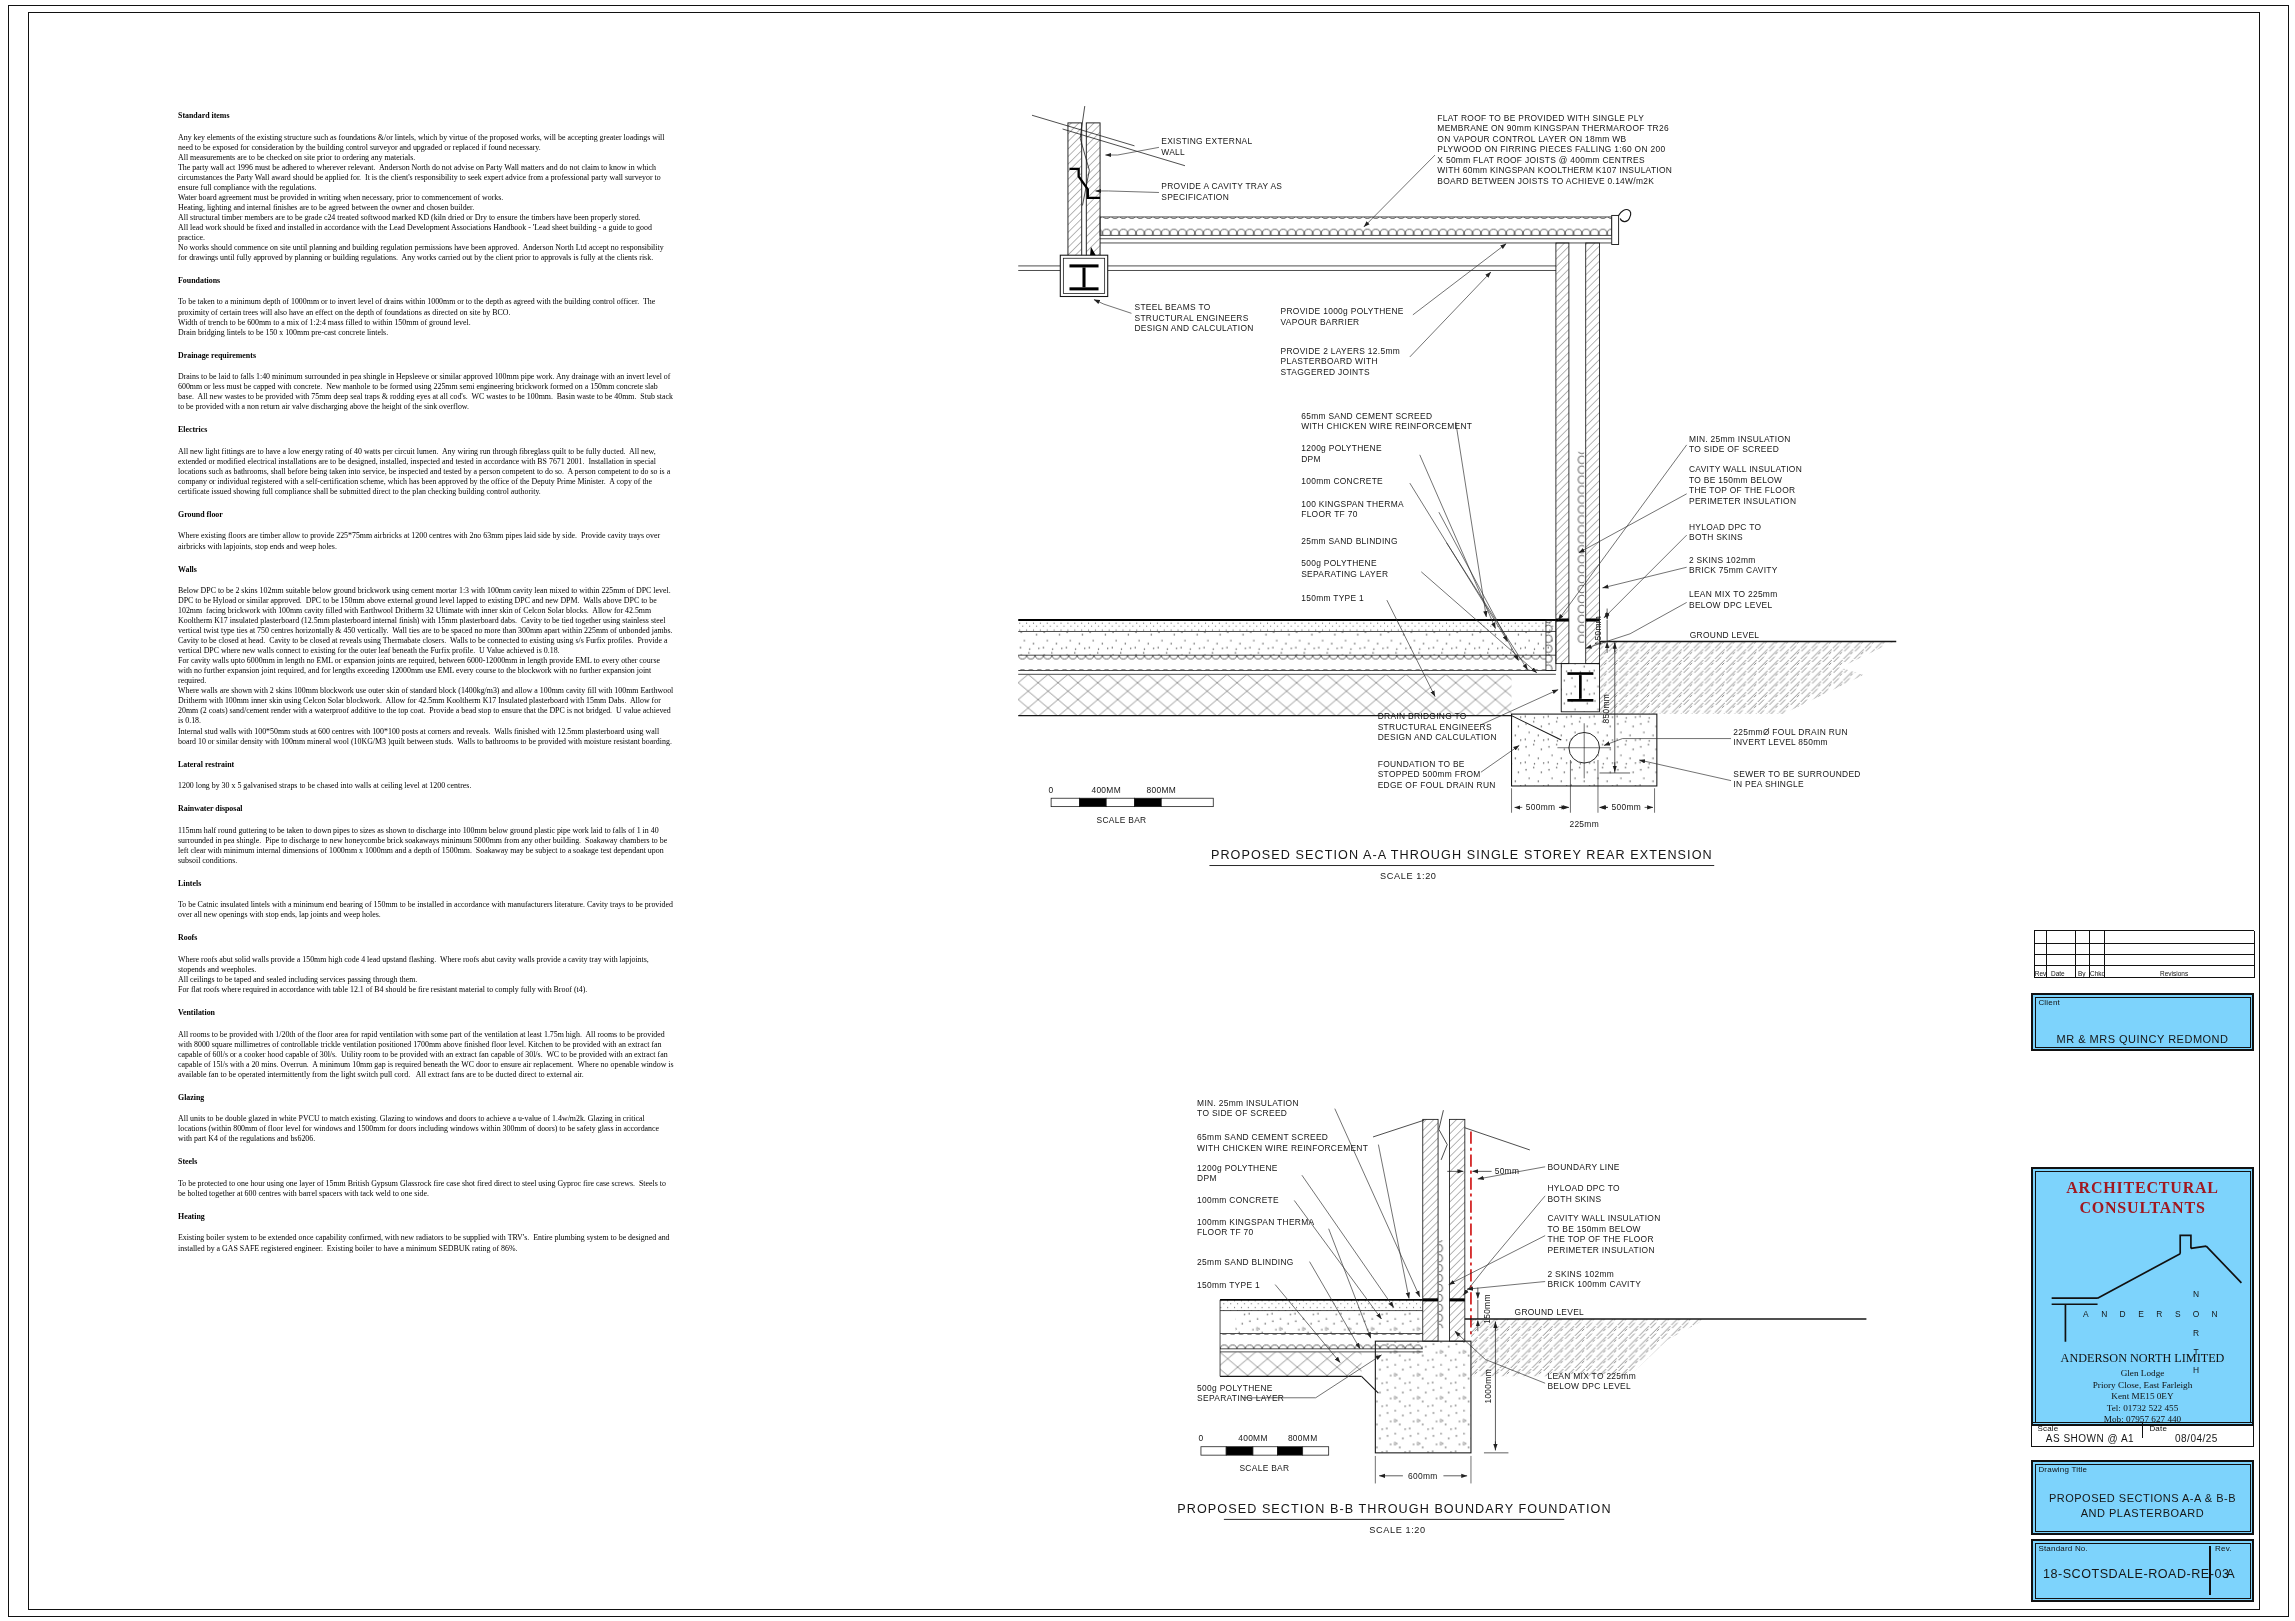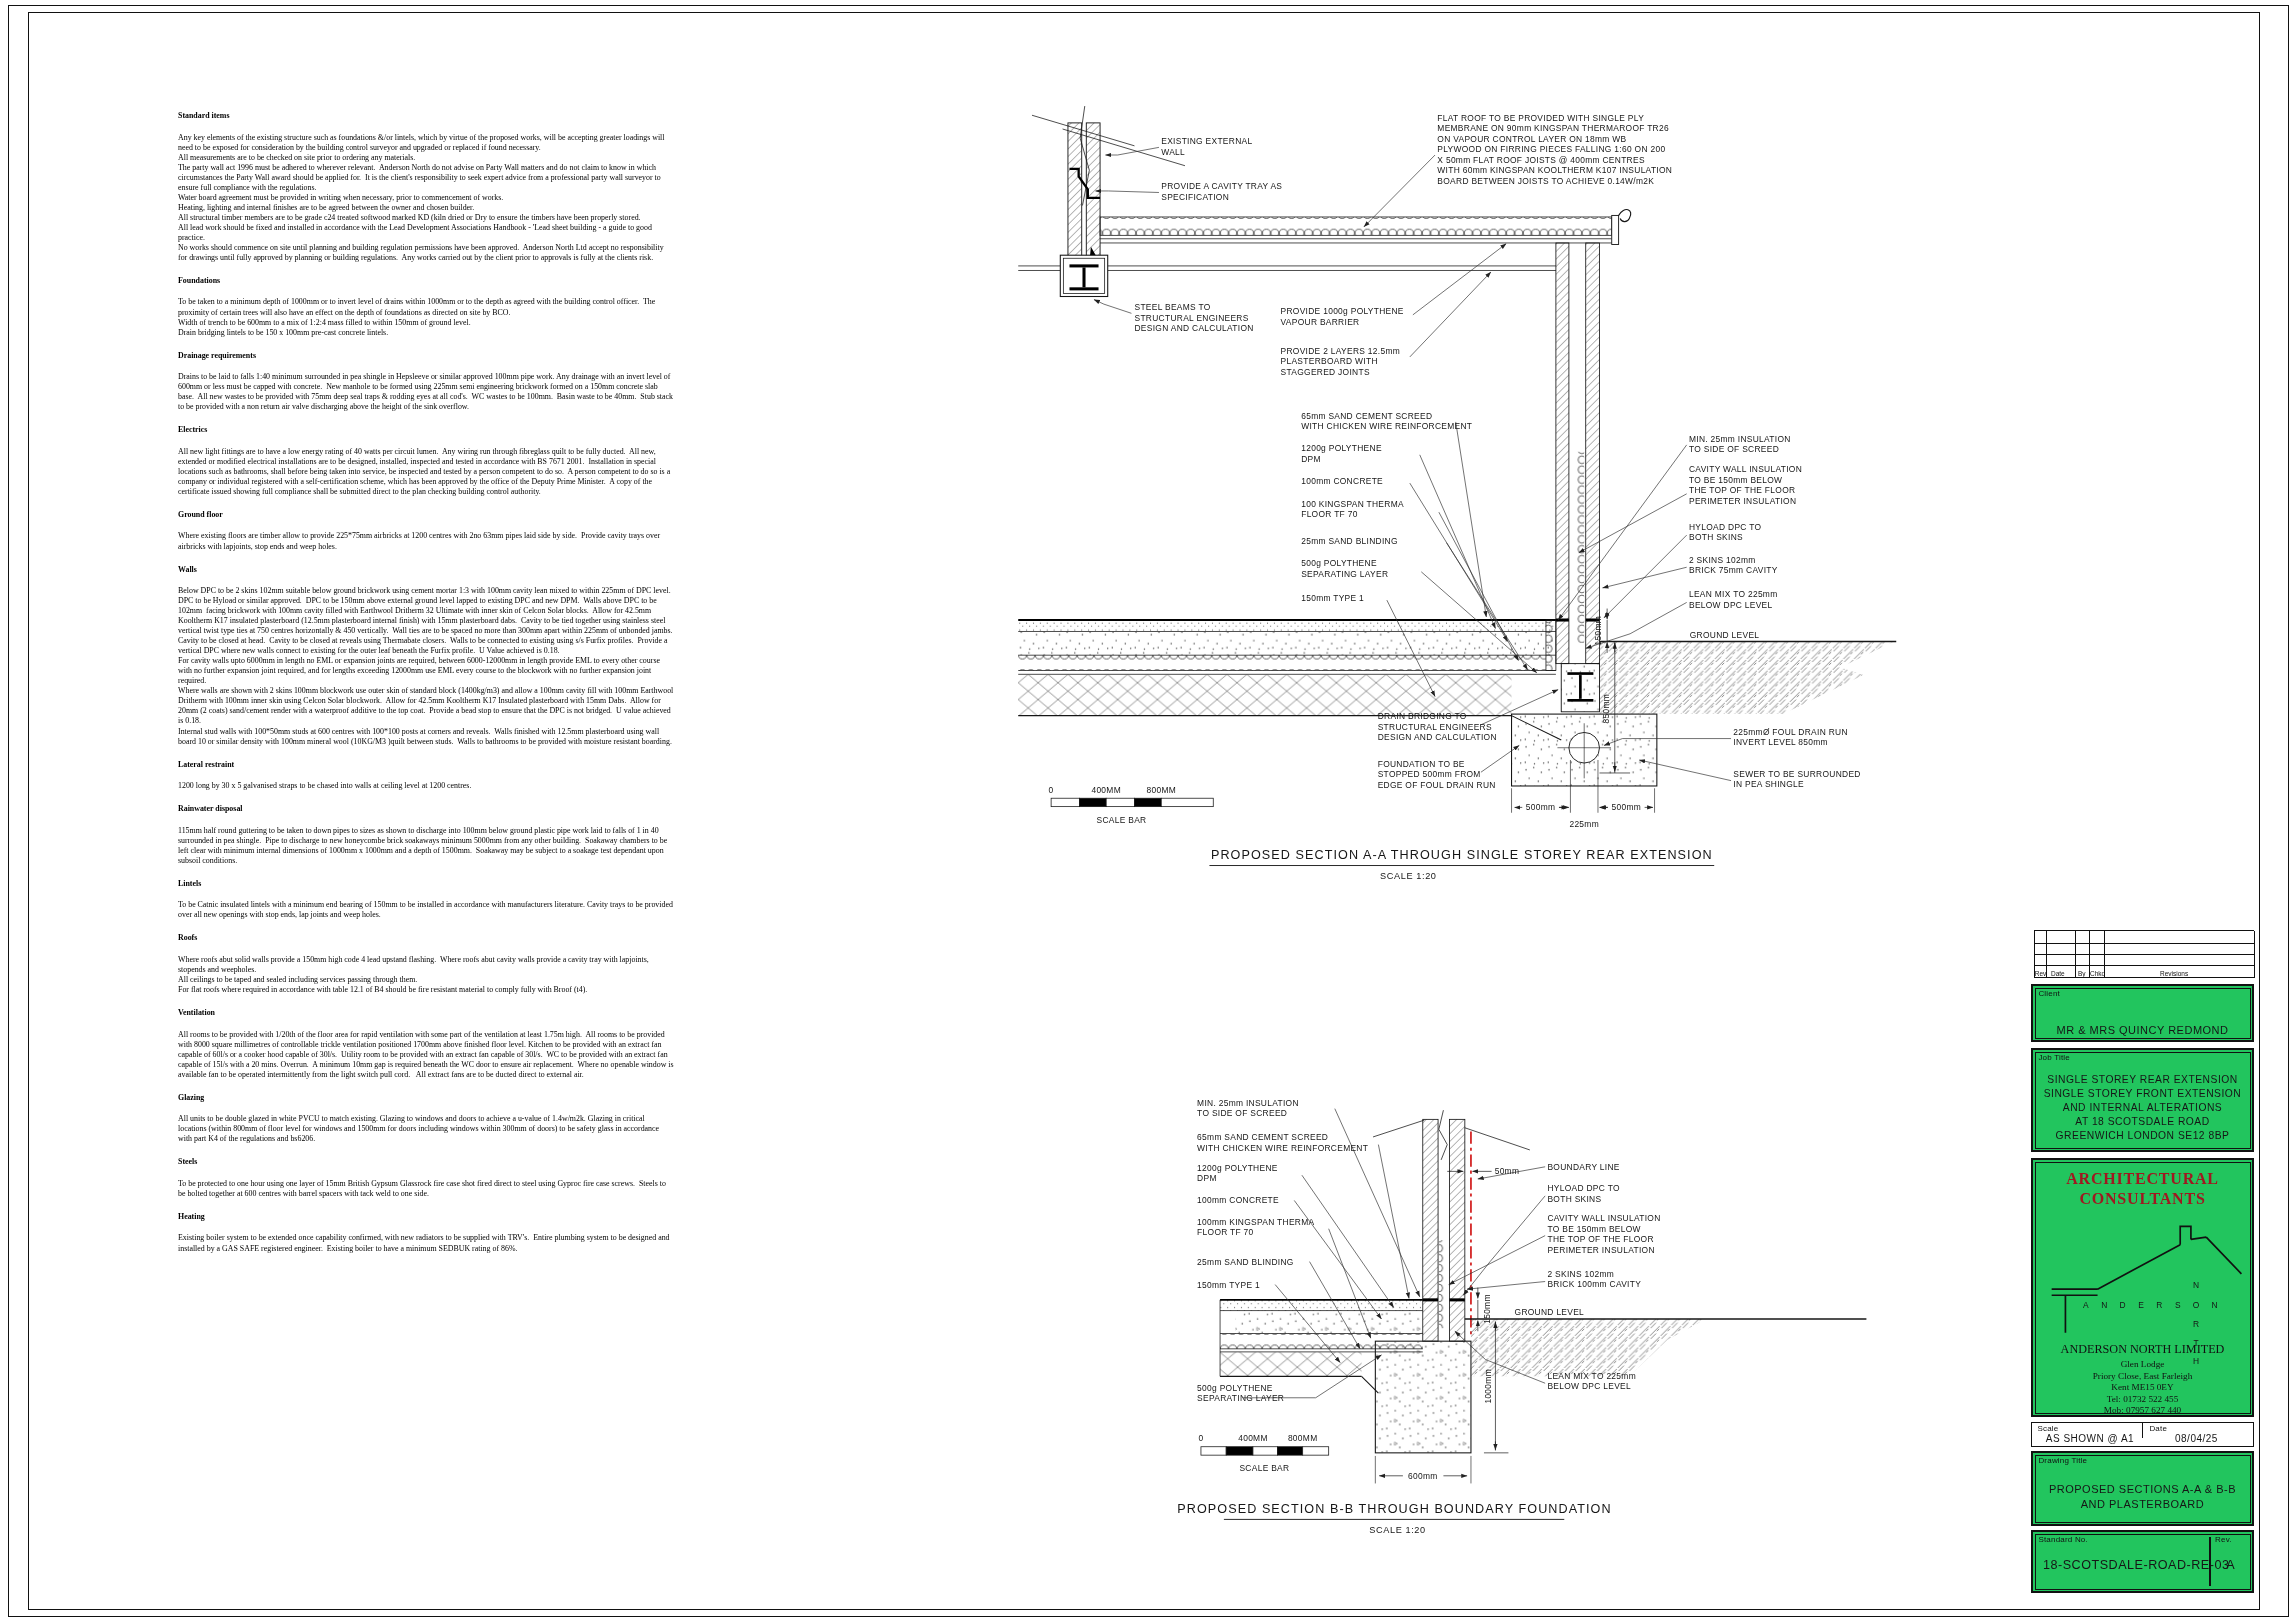--- a/index.html
+++ b/index.html
@@ -9,21 +9,21 @@
   .spec{position:absolute;left:178px;top:98px;width:496px;font-family:"Liberation Serif",serif;font-size:7.9px;line-height:1.27;color:#000;}
   .spec h3{font-size:7.9px;margin:13px 0 11.5px 0;font-weight:bold;}
   .spec .b{white-space:pre-wrap;margin:0;}
   svg text{font-family:"Liberation Sans",sans-serif;font-size:11px;letter-spacing:.4px;fill:#161616;}
   svg text.t{font-size:16.5px;letter-spacing:1.4px;}
   svg text.s{font-size:12px;letter-spacing:.8px;}
   .svgA{position:absolute;left:1018px;top:77px;}
   .svgB{position:absolute;left:1178px;top:1064px;}
   .tb{position:absolute;left:2031px;width:223px;box-sizing:border-box;}
   .tb .lbl{position:absolute;left:5.4px;top:3.1px;font-size:8px;letter-spacing:0.2px;color:#111;}
-  .box{border:2.3px solid #111;background:#22c55e;}
+  .box{border:2.3px solid #111;background:#7dd3fc;margin-top:9px;}
   .box .inner{position:absolute;left:1.5px;top:1.5px;right:1.5px;bottom:1.5px;border:0.8px solid #111;}
   .cadtxt{font-family:"Liberation Sans",sans-serif;letter-spacing:0.5px;color:#161616;}
   .revtable{position:absolute;left:2034px;top:930px;width:220px;height:47px;border-top:0.8px solid #111;}
   .revtable .vl{position:absolute;top:0;bottom:0;width:0.8px;background:#111;}
   .revtable .hl{position:absolute;left:0;right:0;height:0.8px;background:#111;}
   .revtable .hdr{position:absolute;bottom:1.5px;font-size:6.5px;color:#111;}
   .firm-red{color:#a01820;}
   .serif{font-family:"Liberation Serif",serif;}
 </style>
 </head>
@@ -462,31 +462,20 @@
     <div class="hdr" style="left:56px">Chkd</div>
     <div class="hdr" style="left:126px">Revisions</div>
   </div>
 
   <div class="tb box" style="top:984px;height:58px">
     <div class="inner"></div>
     <div class="lbl">Client</div>
     <div class="cadtxt" style="position:absolute;left:0;right:0;top:38px;text-align:center;font-size:11px">MR &amp; MRS QUINCY REDMOND</div>
   </div>
 
-  <div class="tb box" style="top:1048px;height:104px">
-    <div class="inner"></div>
-    <div class="lbl">Job Title</div>
-    <div class="cadtxt" style="position:absolute;left:0;right:0;top:23px;text-align:center;font-size:10.3px;line-height:1.37">
-      <div>SINGLE STOREY REAR EXTENSION</div>
-      <div>SINGLE STOREY FRONT EXTENSION</div>
-      <div>AND INTERNAL ALTERATIONS</div>
-      <div>AT 18 SCOTSDALE ROAD</div>
-      <div>GREENWICH LONDON SE12 8BP</div>
-    </div>
-  </div>
 
   <div class="tb box" style="top:1158px;height:259px">
     <div class="inner"></div>
     <div class="serif firm-red" style="position:absolute;left:0;right:0;top:9.2px;text-align:center;font-size:16px;font-weight:bold;letter-spacing:0.8px;line-height:1.25">
       <div>ARCHITECTURAL</div>
       <div>CONSULTANTS</div>
     </div>
     <svg width="202" height="161" viewBox="0 0 264 210" style="position:absolute;left:10.7px;top:54px">
       <g stroke="#111" stroke-width="2.2" fill="none">
         <path d="M10,98 L70,98 M10,106 L70,106 M28,106 L28,155 M70,98 L178,40 M178,40 L178,16 L192,16 L192,33 M192,33 L212,30 M212,30 L258,78"></path>

